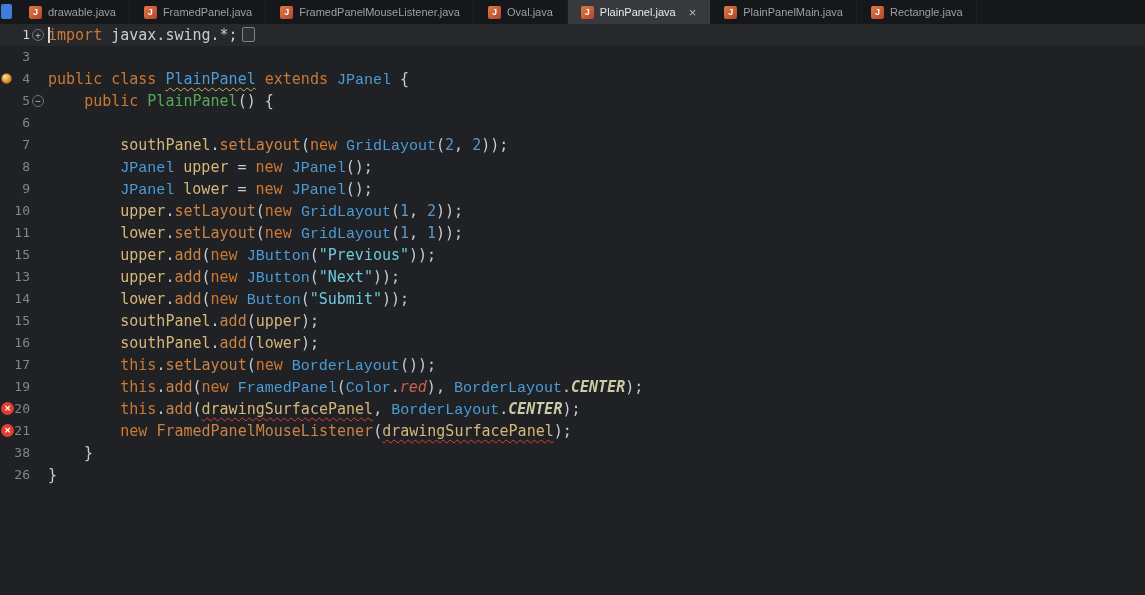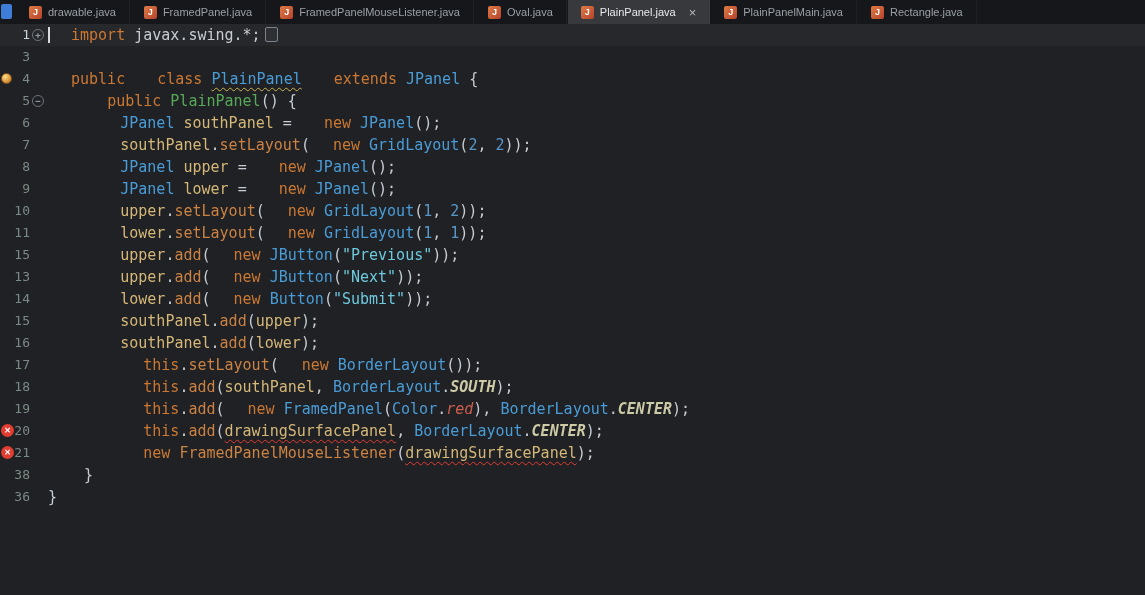--- a/index.html
+++ b/index.html
@@ -85,23 +85,23 @@
     display:inline-block;width:2px;height:16px;margin-right:-2px;
     background:#d8dadd;vertical-align:-3px;
   }
   .foldbox{
     display:inline-block;width:11px;height:13px;margin-left:4px;
     border:1px solid #7d848c;border-radius:2px;vertical-align:-2px;
     background:rgba(255,255,255,0.04);
   }
 
   
-  .t-kw{color:var(--keyword,#cc7832);padding-left:23px;}
+  .t-kw{color:var(--keyword,#cc7832);}
   .t-plain{color:var(--plain,#c6ccd2);}
-  .t-type{color:var(--type,#4a9cd6);}
+  .t-type{color:var(--type,#4a9cd6);font-family:Liberation Mono, monospace;}
   .t-typedecl{
     color:var(--type,#4a9cd6);
     text-decoration:underline wavy var(--warning,#c9b458);
     text-decoration-thickness:1px;text-underline-offset:3px;
   }
   .t-ctor{color:var(--constructor,#57a857);}
   .t-method{color:var(--method,#cc8242);}
   .t-var{color:var(--variable,#d5b778);}
   .t-str{color:var(--string,#6ec9dd);}
   .t-num{color:var(--number,#5896c8);}
@@ -184,21 +184,20 @@
               <span class="foldglyph">−</span>
             </span>
           </div>
           <div class="code"><span class="t-plain">    </span><span class="t-kw">public</span><span class="t-plain"> </span><span class="t-ctor">PlainPanel</span><span class="t-plain">() {</span></div>
         </div>
         <div class="line">
           <div class="gutter">
             <span class="lnum">6</span>
             <span class="fold"></span>
           </div>
-          <div class="code"><span class="t-plain">        </span><span class="t-type">JPanel</span><span class="t-plain"> </span><span class="t-var">southPanel</span><span class="t-plain"> = </span><span class="t-kw">new</span><span class="t-plain"> </span><span class="t-type">JPanel</span><span class="t-plain">();</span></div>
         </div>
         <div class="line">
           <div class="gutter">
             <span class="lnum">7</span>
             <span class="fold"></span>
           </div>
           <div class="code"><span class="t-plain">        </span><span class="t-var">southPanel</span><span class="t-plain">.</span><span class="t-method">setLayout</span><span class="t-plain">(</span><span class="t-kw">new</span><span class="t-plain"> </span><span class="t-type">GridLayout</span><span class="t-plain">(</span><span class="t-num">2</span><span class="t-plain">, </span><span class="t-num">2</span><span class="t-plain">));</span></div>
         </div>
         <div class="line">
           <div class="gutter">
@@ -262,27 +261,20 @@
             <span class="fold"></span>
           </div>
           <div class="code"><span class="t-plain">        </span><span class="t-var">southPanel</span><span class="t-plain">.</span><span class="t-method">add</span><span class="t-plain">(</span><span class="t-var">lower</span><span class="t-plain">);</span></div>
         </div>
         <div class="line">
           <div class="gutter">
             <span class="lnum">17</span>
             <span class="fold"></span>
           </div>
           <div class="code"><span class="t-plain">        </span><span class="t-kw">this</span><span class="t-plain">.</span><span class="t-method">setLayout</span><span class="t-plain">(</span><span class="t-kw">new</span><span class="t-plain"> </span><span class="t-type">BorderLayout</span><span class="t-plain">());</span></div>
-        </div>
-        <div class="line">
-          <div class="gutter">
-            <span class="lnum">18</span>
-            <span class="fold"></span>
-          </div>
-          <div class="code"><span class="t-plain">        </span><span class="t-kw">this</span><span class="t-plain">.</span><span class="t-method">add</span><span class="t-plain">(</span><span class="t-var">southPanel</span><span class="t-plain">, </span><span class="t-type">BorderLayout</span><span class="t-plain">.</span><span class="t-const">SOUTH</span><span class="t-plain">);</span></div>
         </div>
         <div class="line">
           <div class="gutter">
             <span class="lnum">19</span>
             <span class="fold"></span>
           </div>
           <div class="code"><span class="t-plain">        </span><span class="t-kw">this</span><span class="t-plain">.</span><span class="t-method">add</span><span class="t-plain">(</span><span class="t-kw">new</span><span class="t-plain"> </span><span class="t-type">FramedPanel</span><span class="t-plain">(</span><span class="t-type">Color</span><span class="t-plain">.</span><span class="t-redfield">red</span><span class="t-plain">), </span><span class="t-type">BorderLayout</span><span class="t-plain">.</span><span class="t-const">CENTER</span><span class="t-plain">);</span></div>
         </div>
         <div class="line">
           <div class="gutter">
@@ -302,20 +294,20 @@
         </div>
         <div class="line">
           <div class="gutter">
             <span class="lnum">38</span>
             <span class="fold"></span>
           </div>
           <div class="code"><span class="t-plain">    }</span></div>
         </div>
         <div class="line">
           <div class="gutter">
-            <span class="lnum">36</span>
+            <span class="lnum">26</span>
             <span class="fold"></span>
           </div>
           <div class="code"><span class="t-plain">}</span></div>
         </div>
       </div>
   </div>
 </div>
 
 </body></html>

